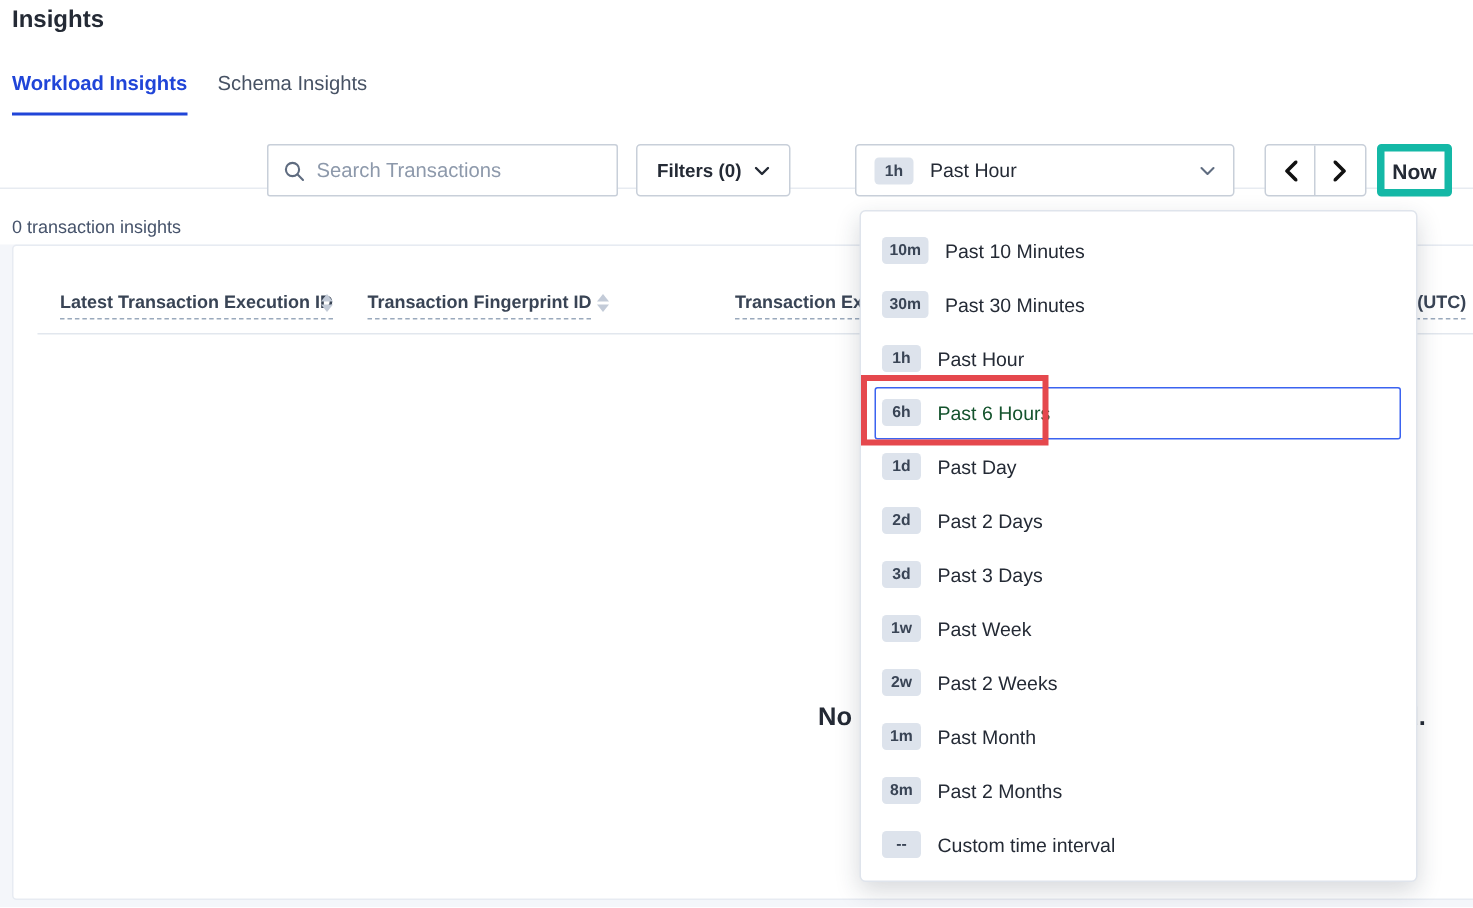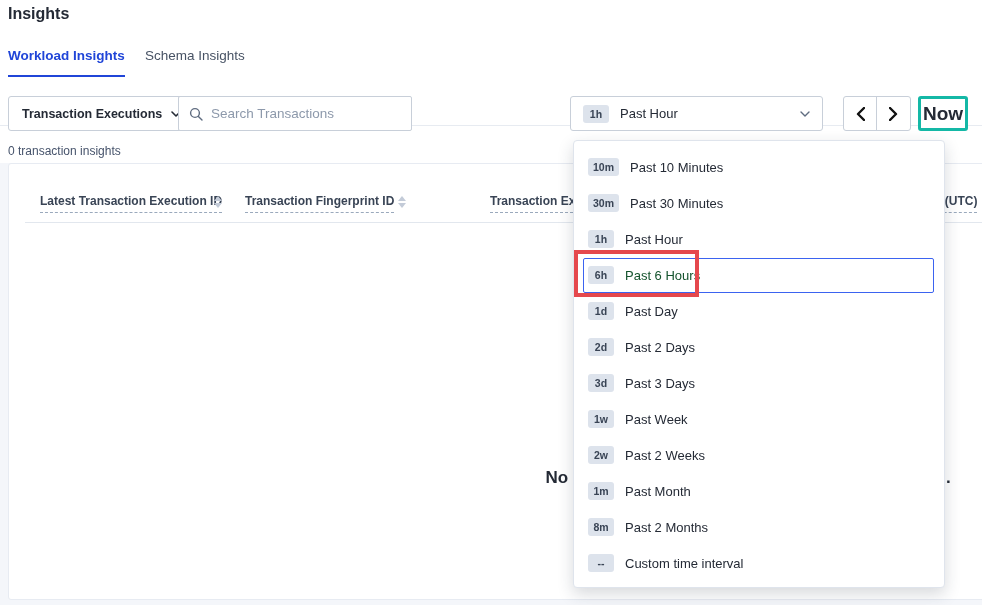--- a/index.html
+++ b/index.html
@@ -54,23 +54,23 @@
     position:absolute; left:843px; top:96px; width:68px; height:35px;
     border:1px solid #c8cfd9; border-radius:3px; background:#fff;
     display:flex;
   }
   .range-arrows .arrow-btn {
     width:50%; height:100%; display:flex; align-items:center; justify-content:center; cursor:pointer;
   }
   .range-arrows .arrow-btn:first-child { border-right:1px solid #c8cfd9; }
   .now-btn {
     position:absolute; left:918px; top:96px; width:50px; height:35px;
-    border:3px solid #14b8a6; border-radius:3px; background:#fff;
+    border:5px solid #14b8a6; border-radius:3px; background:#fff;
     display:flex; align-items:center; justify-content:center;
-    font-size:19px; font-weight:bold; color:#242a35; cursor:pointer;
+    font-size:14px; font-weight:bold; color:#242a35; cursor:pointer;
   }
   .summary-text { position:absolute; left:8px; top:144px; font-size:12px; color:#46536b; }
   
   .content-bg { position:absolute; left:0; top:163px; width:982px; height:442px; background:#f4f6fa; }
   .table-card {
     position:absolute; left:8px; top:163px; width:1474px; height:437px;
     background:#fff; border:1px solid #e7ebf2; border-radius:3px;
   }
   .th-cell {
     position:absolute; top:194px; font-size:12px; font-weight:bold; color:#394455;
@@ -114,39 +114,39 @@
 <div id="frame">
 
   <div class="page-title">Insights</div>
 
   <div class="tabs-row">
     <div class="tabs-border"></div>
     <div class="tab inactive">Schema Insights</div>
     <div class="tab active">Workload Insights</div>
   </div>
 
-  <div class="tbtn" style="left:8px;">
-    <span>Transaction Executions</span>
-    <span class="chev-dn">
-      <svg width="10" height="6" viewBox="0 0 10 6">
-          <path d="M1 1 L5 5 L9 1" fill="none" stroke="#242a35" stroke-width="1.6" stroke-linecap="round" stroke-linejoin="round"></path>
-        </svg>
-    </span>
-  </div>
 
   <div class="search-box">
     <span>
       <svg width="14" height="14" viewBox="0 0 14 14">
           <circle cx="6" cy="6" r="4.4" fill="none" stroke="#5f6c80" stroke-width="1.4"></circle>
           <line x1="9.4" y1="9.4" x2="13" y2="13" stroke="#5f6c80" stroke-width="1.4" stroke-linecap="round"></line>
         </svg>
     </span>
     <input type="text" placeholder="Search Transactions" style="">
   </div>
 
+  <div class="tbtn" style="left:424px;">
+    <span>Filters (0)</span>
+    <span class="chev-dn">
+      <svg width="10" height="6" viewBox="0 0 10 6">
+          <path d="M1 1 L5 5 L9 1" fill="none" stroke="#242a35" stroke-width="1.6" stroke-linecap="round" stroke-linejoin="round"></path>
+        </svg>
+    </span>
+  </div>
 
   <div class="time-widget">
     <span class="badge">1h</span>
     <span class="t-label">Past Hour</span>
     <span class="chev-dn">
       <svg width="10" height="6" viewBox="0 0 10 6">
           <path d="M1 1 L5 5 L9 1" fill="none" stroke="#5f6c80" stroke-width="1.4" stroke-linecap="round" stroke-linejoin="round"></path>
         </svg>
     </span>
   </div>

